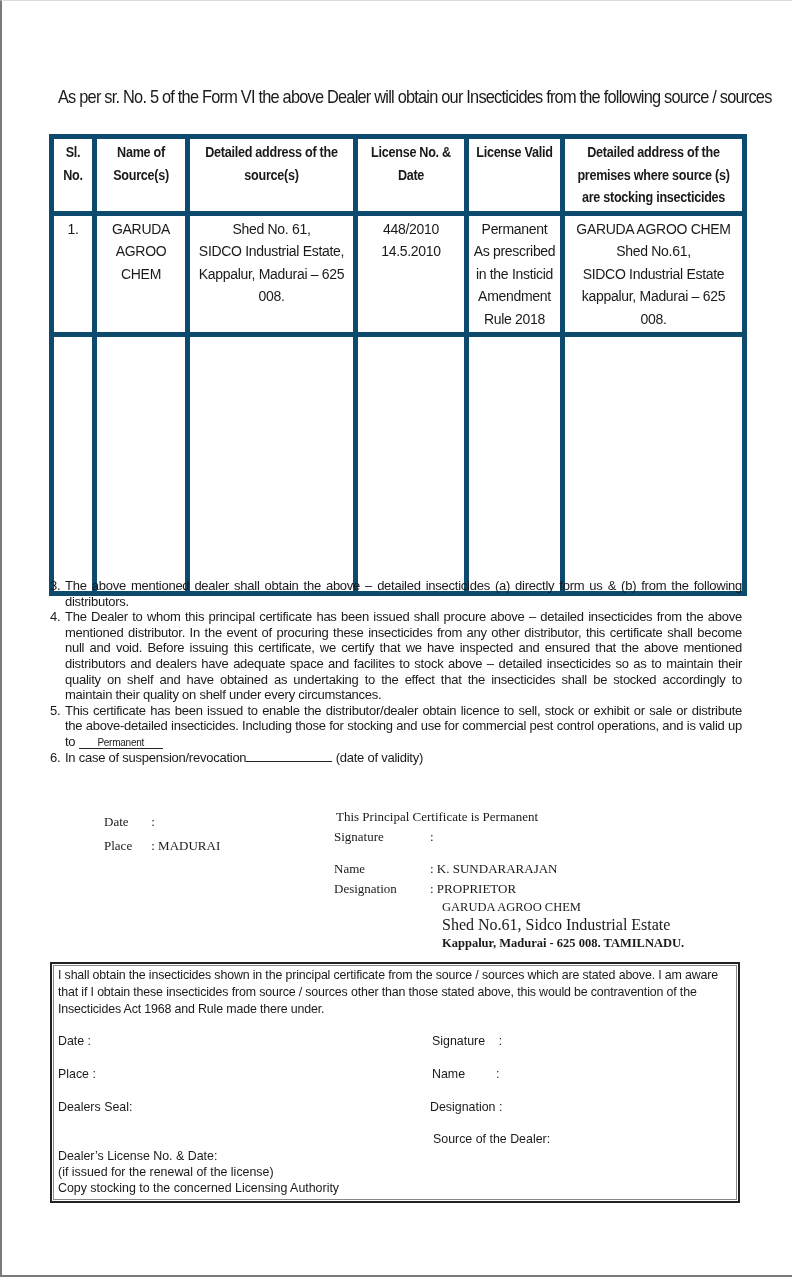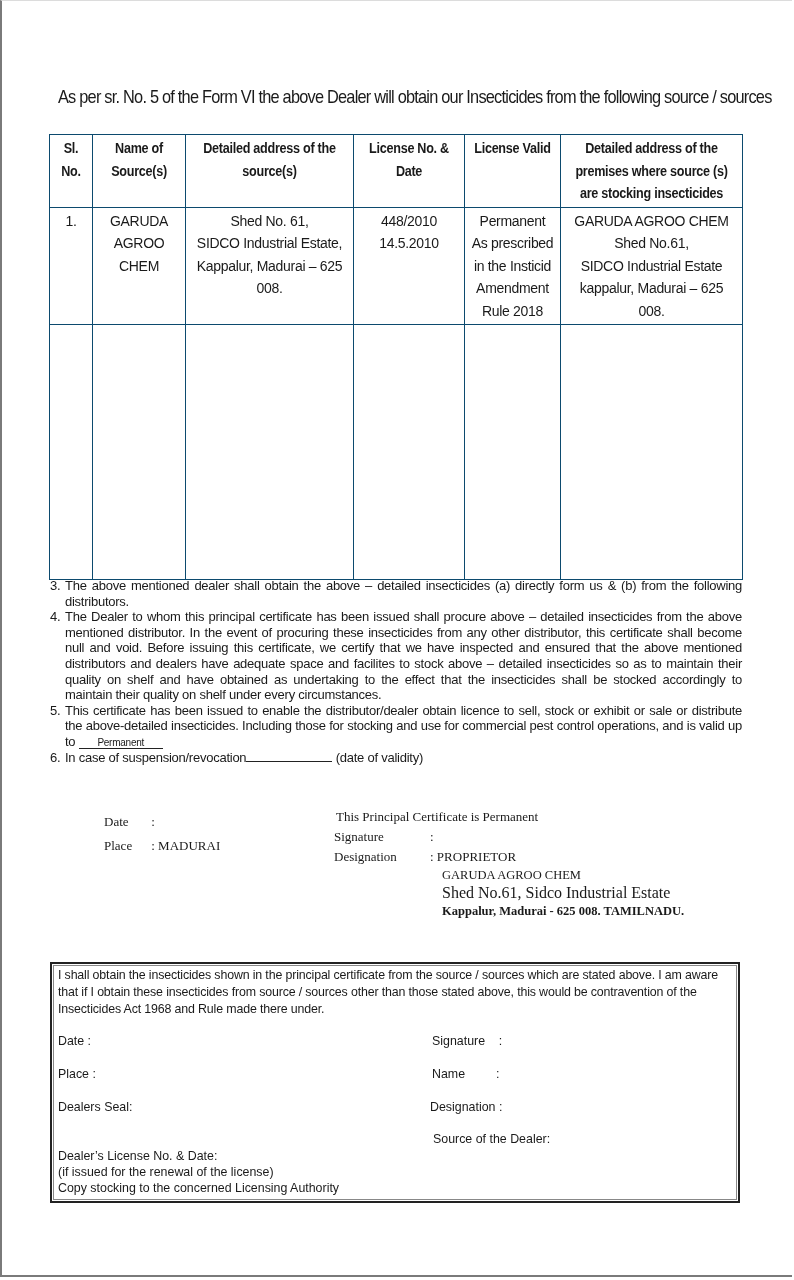--- a/index.html
+++ b/index.html
@@ -5,21 +5,21 @@
   html, body { margin:0; padding:0; background:#ffffff; }
   body { width:794px; height:1280px; position:relative; overflow:hidden; color:#1a1a1a; }
   .page-frame { position:absolute; left:0; top:0; width:792px; height:1277px; border-left:2px solid #7a7a7a; border-bottom:2px solid #7a7a7a; border-top:1px solid #dcdcdc; box-sizing:border-box; }
   .sans { font-family:"Liberation Sans", sans-serif; }
   .narrow { font-family:"Liberation Sans", sans-serif; }
   .serif { font-family:"Liberation Serif", serif; }
 
   .heading { position:absolute; left:58px; top:86px; width:690px; font-size:19px; letter-spacing:-0.9px; transform:scaleX(0.86); transform-origin:left center; white-space:nowrap; }
 
   table.src { position:absolute; left:49px; top:134px; width:693px; border-collapse:collapse; table-layout:fixed; }
-  table.src th, table.src td { border:1px solid #0c4a6e; text-align:center; vertical-align:top; padding:2px 2px; font-size:14px; line-height:22.5px; letter-spacing:-0.3px; }
+  table.src th, table.src td { border:5px solid #0c4a6e; text-align:center; vertical-align:top; padding:2px 2px; font-size:14px; line-height:22.5px; letter-spacing:-0.3px; }
   table.src th { font-weight:bold; height:62px; }
   table.src td.cell { height:108px; }
   table.src td.empty { height:250px; }
   .cond { display:inline-block; transform:scaleX(0.9); transform-origin:center top; }
 
   .clauses { position:absolute; left:50px; top:578px; width:692px; font-size:13px; line-height:15.6px; letter-spacing:-0.25px; }
   .clause { display:flex; }
   .clause .num { width:15px; flex:none; }
   .clause .txt { flex:1; text-align:justify; }
   .blank { display:inline-block; border-bottom:1px solid #222; text-align:center; font-size:10px; line-height:10px; vertical-align:baseline; }
@@ -127,20 +127,21 @@
 </div>
 
 <div class="left-sig serif">
   <div><span class="lbl">Date</span> <span>:</span></div>
   <div><span class="lbl">Place</span> <span>: MADURAI</span></div>
 </div>
 
 <div class="right-sig serif">
   <div class="row" style="margin-left:2px">This Principal Certificate is Permanent</div>
   <div class="row"><span class="lbl">Signature</span><span>:</span></div>
+  <div class="row" style="margin-top:12px"><span class="lbl">Name</span><span>: K. SUNDARARAJAN</span></div>
   <div class="row"><span class="lbl">Designation</span><span>: PROPRIETOR</span></div>
   <div class="addr-mid">GARUDA AGROO CHEM</div>
   <div class="addr-big">Shed No.61, Sidco Industrial Estate</div>
   <div class="addr-small">Kappalur, Madurai  - 625 008. TAMILNADU.</div>
 </div>
 
 <div class="decl-box narrow">
   <div class="decl-text">I shall obtain the insecticides shown in the principal certificate from the source / sources which are stated above.  I am aware that if I obtain these insecticides from source / sources other than those stated above, this would be contravention of the Insecticides Act 1968 and Rule made there under.</div>
   <div class="decl-field" style="left:6px;top:69px">Date  :</div>
   <div class="decl-field" style="left:6px;top:102px">Place :</div>

